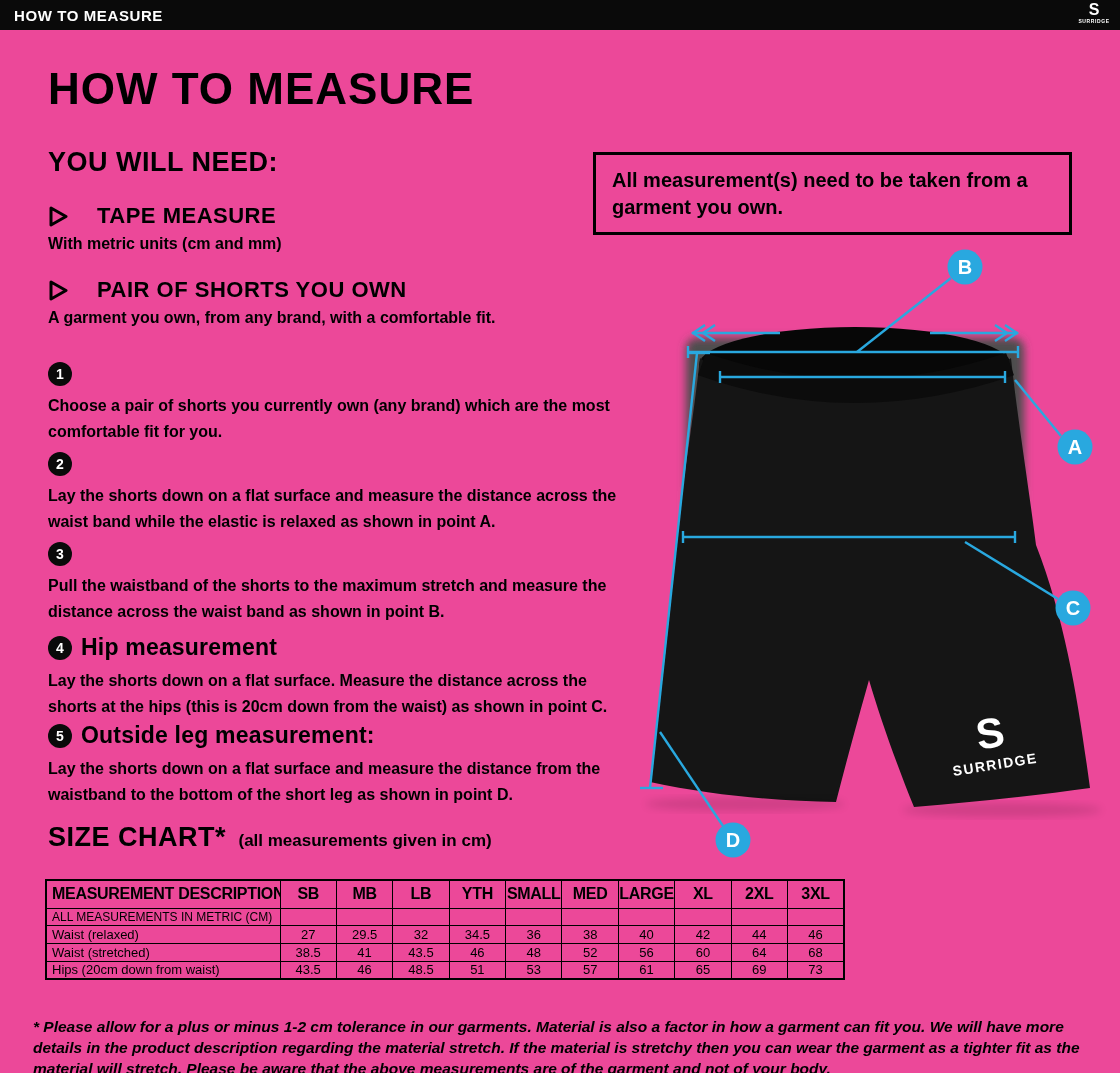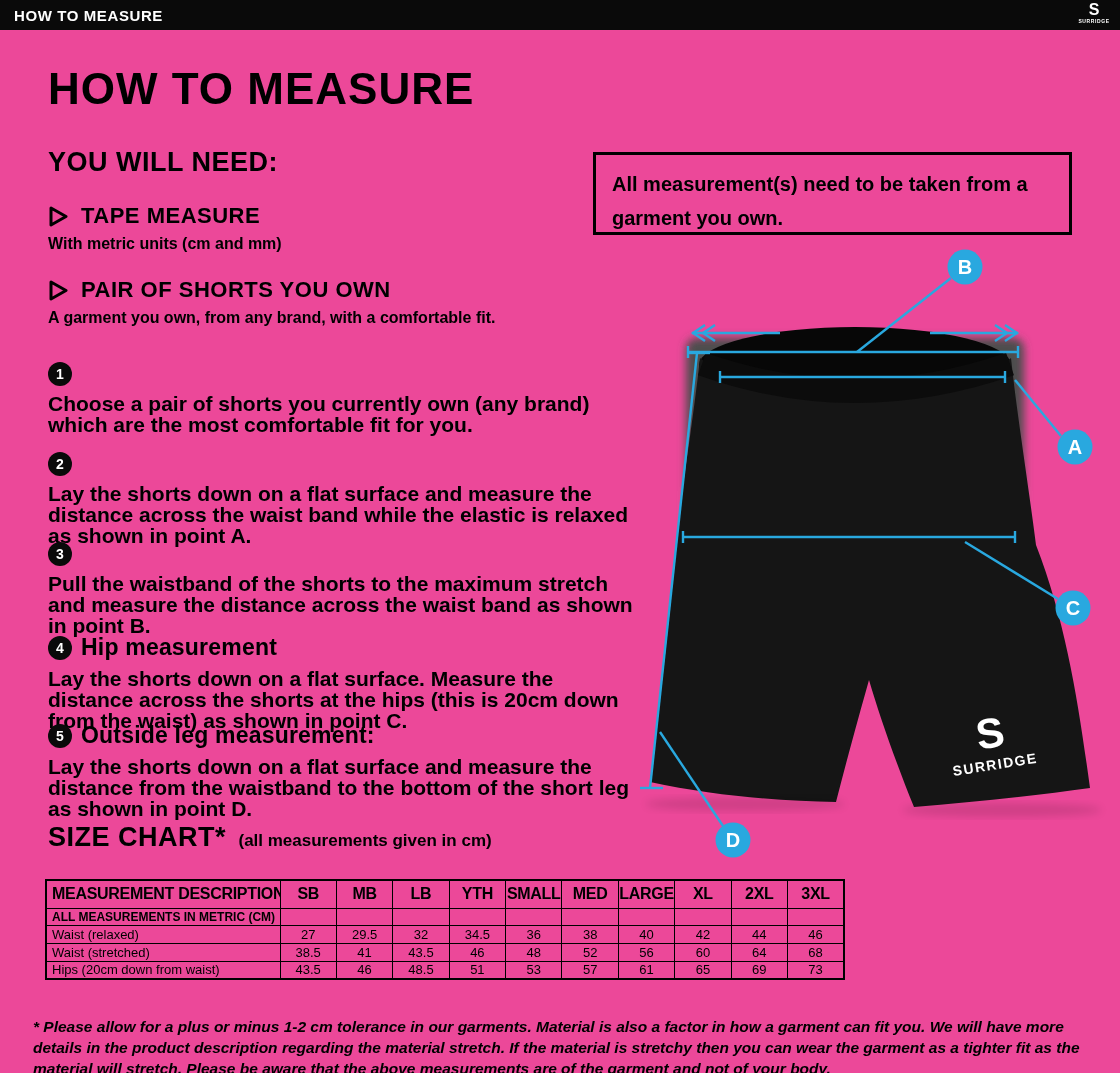--- a/index.html
+++ b/index.html
@@ -11,50 +11,50 @@
             display: flex; align-items: center; }
   .topbar-title { color: #fff; font-size: 15px; font-weight: 700; letter-spacing: 0.6px; margin-left: 14px; }
   .topbar-logo { position: absolute; right: 6px; top: 1px; width: 40px; text-align: center; color: #fff; }
   .topbar-logo .s { font-size: 16px; font-weight: 700; line-height: 17px; display: block; }
   .topbar-logo .b { font-size: 5px; font-weight: 700; letter-spacing: 0.6px; display: block; }
 
   .h1 { position: absolute; left: 48px; top: 64px; font-size: 44px; font-weight: 700; letter-spacing: 1px; }
   .h2 { position: absolute; left: 48px; top: 147px; font-size: 27px; font-weight: 700; letter-spacing: 0.5px; }
 
   .need-item { position: absolute; left: 48px; width: 580px; }
-  .need-head { display: flex; align-items: center; gap: 12px; }
+  .need-head { display: flex; align-items: center; gap: 28px; }
   .need-title { font-size: 22px; font-weight: 700; letter-spacing: 0.5px; }
   .need-desc { font-size: 16px; font-weight: 700; margin-top: 6px; }
   .tri { width: 21px; height: 21px; flex: 0 0 auto; }
 
   .note-box { position: absolute; left: 593px; top: 152px; width: 479px; height: 83px;
               border: 3px solid #000; padding: 12px 16px; }
-  .note-text { font-size: 20px; font-weight: 700; line-height: 34px; }
+  .note-text { font-size: 20px; font-weight: 700; line-height: 27px; }
 
   .step { position: absolute; left: 48px; width: 588px; }
   .step-head { display: flex; align-items: center; gap: 9px; }
   .step-num { width: 24px; height: 24px; border-radius: 50%; background: #0a0a0a; color: #fff;
               font-size: 14px; font-weight: 700; display: inline-flex; align-items: center; justify-content: center; flex: 0 0 auto; }
   .step-title { font-size: 23px; font-weight: 700; letter-spacing: 0.2px; }
-  .step-desc { font-size: 21px; font-weight: 700; line-height: 21px; margin-top: 7px; }
+  .step-desc { font-size: 16px; font-weight: 700; line-height: 26px; margin-top: 7px; }
 
   .diagram { position: absolute; left: 620px; top: 240px; width: 500px; height: 640px; }
 
   .sc-head { position: absolute; left: 48px; top: 822px; }
   .sc-title { font-size: 27px; font-weight: 700; letter-spacing: 0.5px; display: inline; }
   .sc-sub { font-size: 17px; font-weight: 700; display: inline; margin-left: 8px; }
 
   table.size-chart { position: absolute; left: 45px; top: 879px; width: 800px;
                      border-collapse: collapse; table-layout: fixed; }
   .size-chart th, .size-chart td { border: 1px solid #000; text-align: center; overflow: hidden; white-space: nowrap; }
   .size-chart { border: 2px solid #000; }
   .size-chart th { font-size: 16px; font-weight: 700; letter-spacing: -0.3px; height: 28px; margin-top: 36px; }
   .size-chart td { font-size: 13px; height: 18px; padding: 0 3px; }
   .size-chart th:first-child, .size-chart td:first-child { text-align: left; padding-left: 5px; width: 234px; }
-  .size-chart tr.metric td { font-size: 12px; font-weight: 700; height: 17px; }
+  .size-chart tr.metric td { font-size: 12px; font-weight: 400; height: 17px; }
 
   .footnote { position: absolute; left: 33px; top: 1016px; width: 1064px;
               font-size: 15.5px; font-weight: 700; font-style: italic; line-height: 21px; }
 </style>
 </head>
 <body>
 
 <div class="page">
 
   <div class="topbar">

